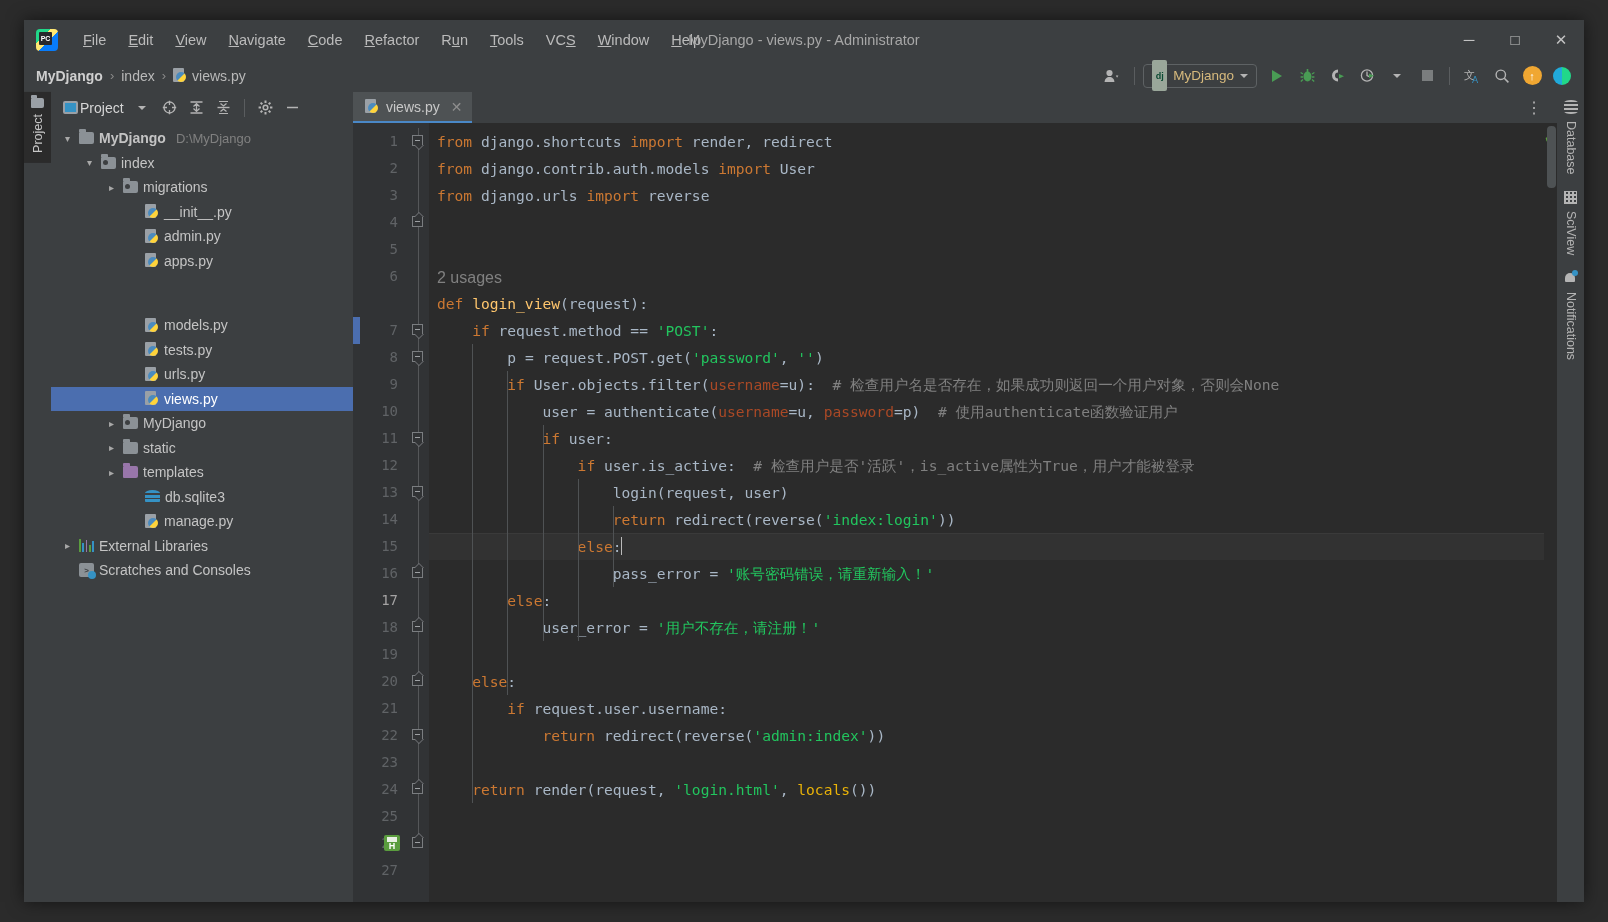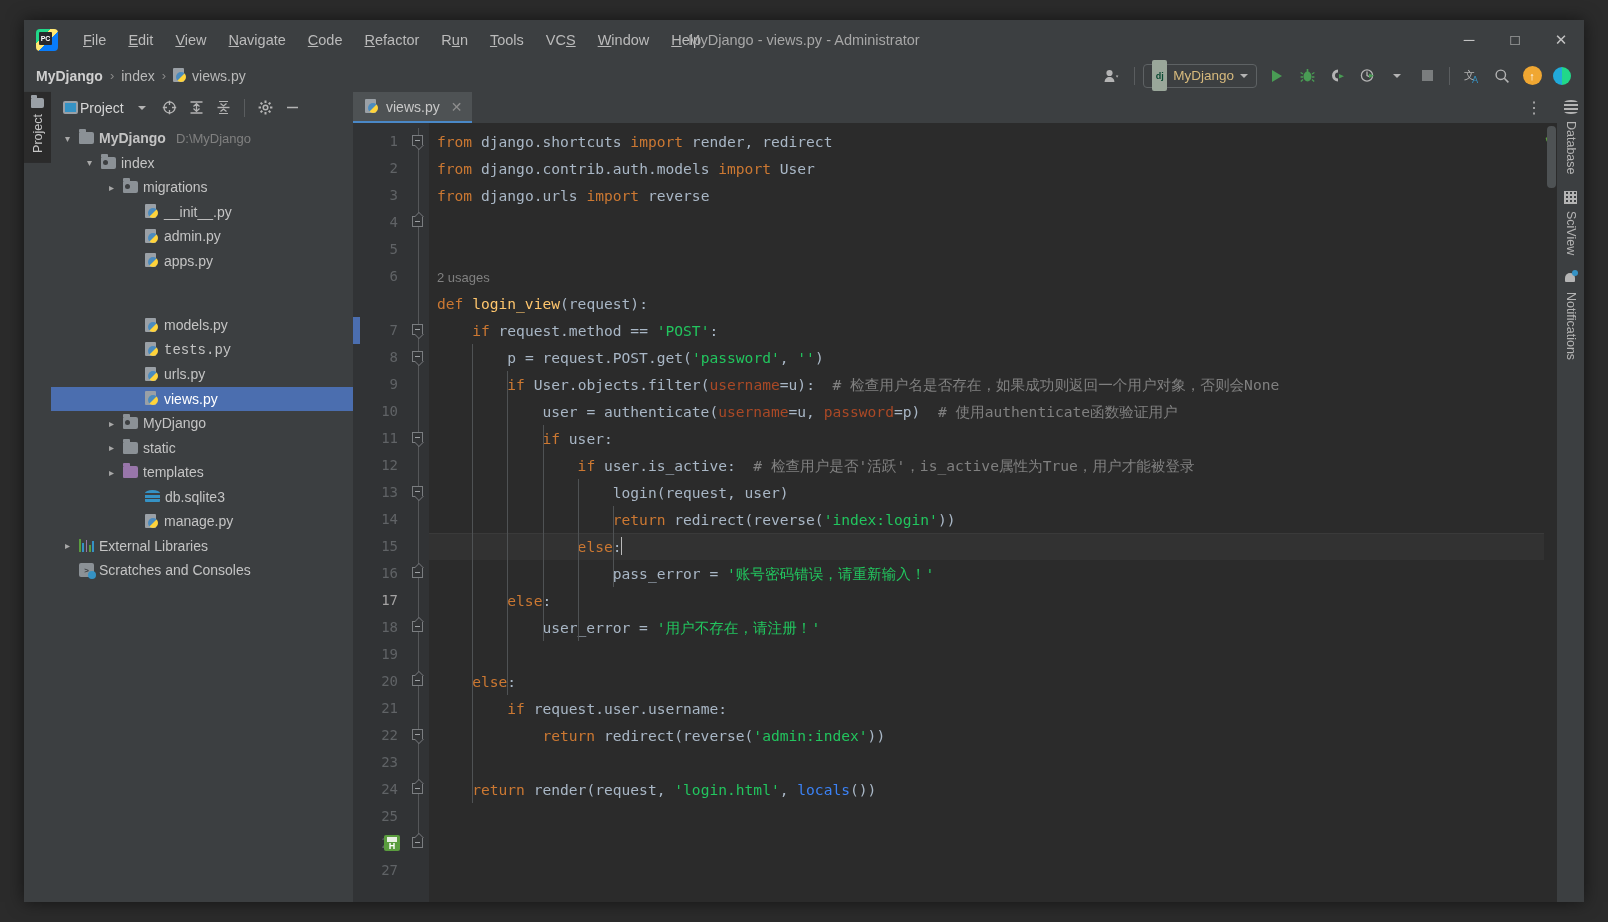--- a/index.html
+++ b/index.html
@@ -235,32 +235,32 @@
     flex: 1; position: relative; padding-top: 5px; overflow: hidden;
     font-family: "DejaVu Sans Mono", monospace; font-size: 14.6px; line-height: 27px;
     color: #a9b7c6; min-width: 0;
   }
   .cl { height: 27px; white-space: pre; padding-left: 8px; position: relative; }
   .cl.hl { background: #323232; }
   .cl.hl::after {
     content:""; position:absolute; left:0; right:0; top:0; height:1px; background:#3a3a3a;
   }
   .usages {
-    height: 27px; padding-left: 8px; color: #808080; font-size: 13px;
+    height: 27px; padding-left: 8px; color: #808080; font-size: 16px;
     font-family: "Liberation Sans", sans-serif; line-height: 30px;
   }
   .indent-guide {
     position:absolute; width:1px; background:#4f5254;
   }
   .kw { color: #cc7832; }
   .fn { color: #ffc66d; }
   .str { color: #22c55e; }
   .cmt { color: #808080; }
   .par { color: #aa4926; }
-  .bi  { color: #3b82f6; }
+  .bi  { color: #eab308; }
   .pl  { color: #a9b7c6; }
   .caret {
     display:inline-block; width:1px; height:18px; background:#bbbbbb;
     vertical-align:-3px; margin:0 -0.5px;
   }
 
   
   .markerbar { width: 13px; background: #2b2b2b; flex: none; position: relative; }
   .markerbar .check { position:absolute; top:6px; left:0px; color:#5a9c3e; font-size:15px; }
   .scrollthumb { position:absolute; right:1px; top:3px; width:9px; height:62px; background:#4e5254; border-radius:4px; }
@@ -482,21 +482,21 @@
           <div class="trow" style="padding-left: 76px;">
             <span class="arrow"></span>
             <span class="pyicon"></span>
             <span>apps.py</span>
           </div>
           <div class="trow" style="padding-left: 76px; margin-top: 40px;">
             <span class="arrow"></span>
             <span class="pyicon"></span>
             <span>models.py</span>
           </div>
-          <div class="trow" style="padding-left: 76px; font-family: Liberation Mono, monospace;">
+          <div class="trow" style="padding-left: 76px;">
             <span class="arrow"></span>
             <span class="pyicon"></span>
             <span>tests.py</span>
           </div>
           <div class="trow" style="padding-left: 76px;">
             <span class="arrow"></span>
             <span class="pyicon"></span>
             <span>urls.py</span>
           </div>
           <div class="trow selected" style="padding-left: 76px;">

